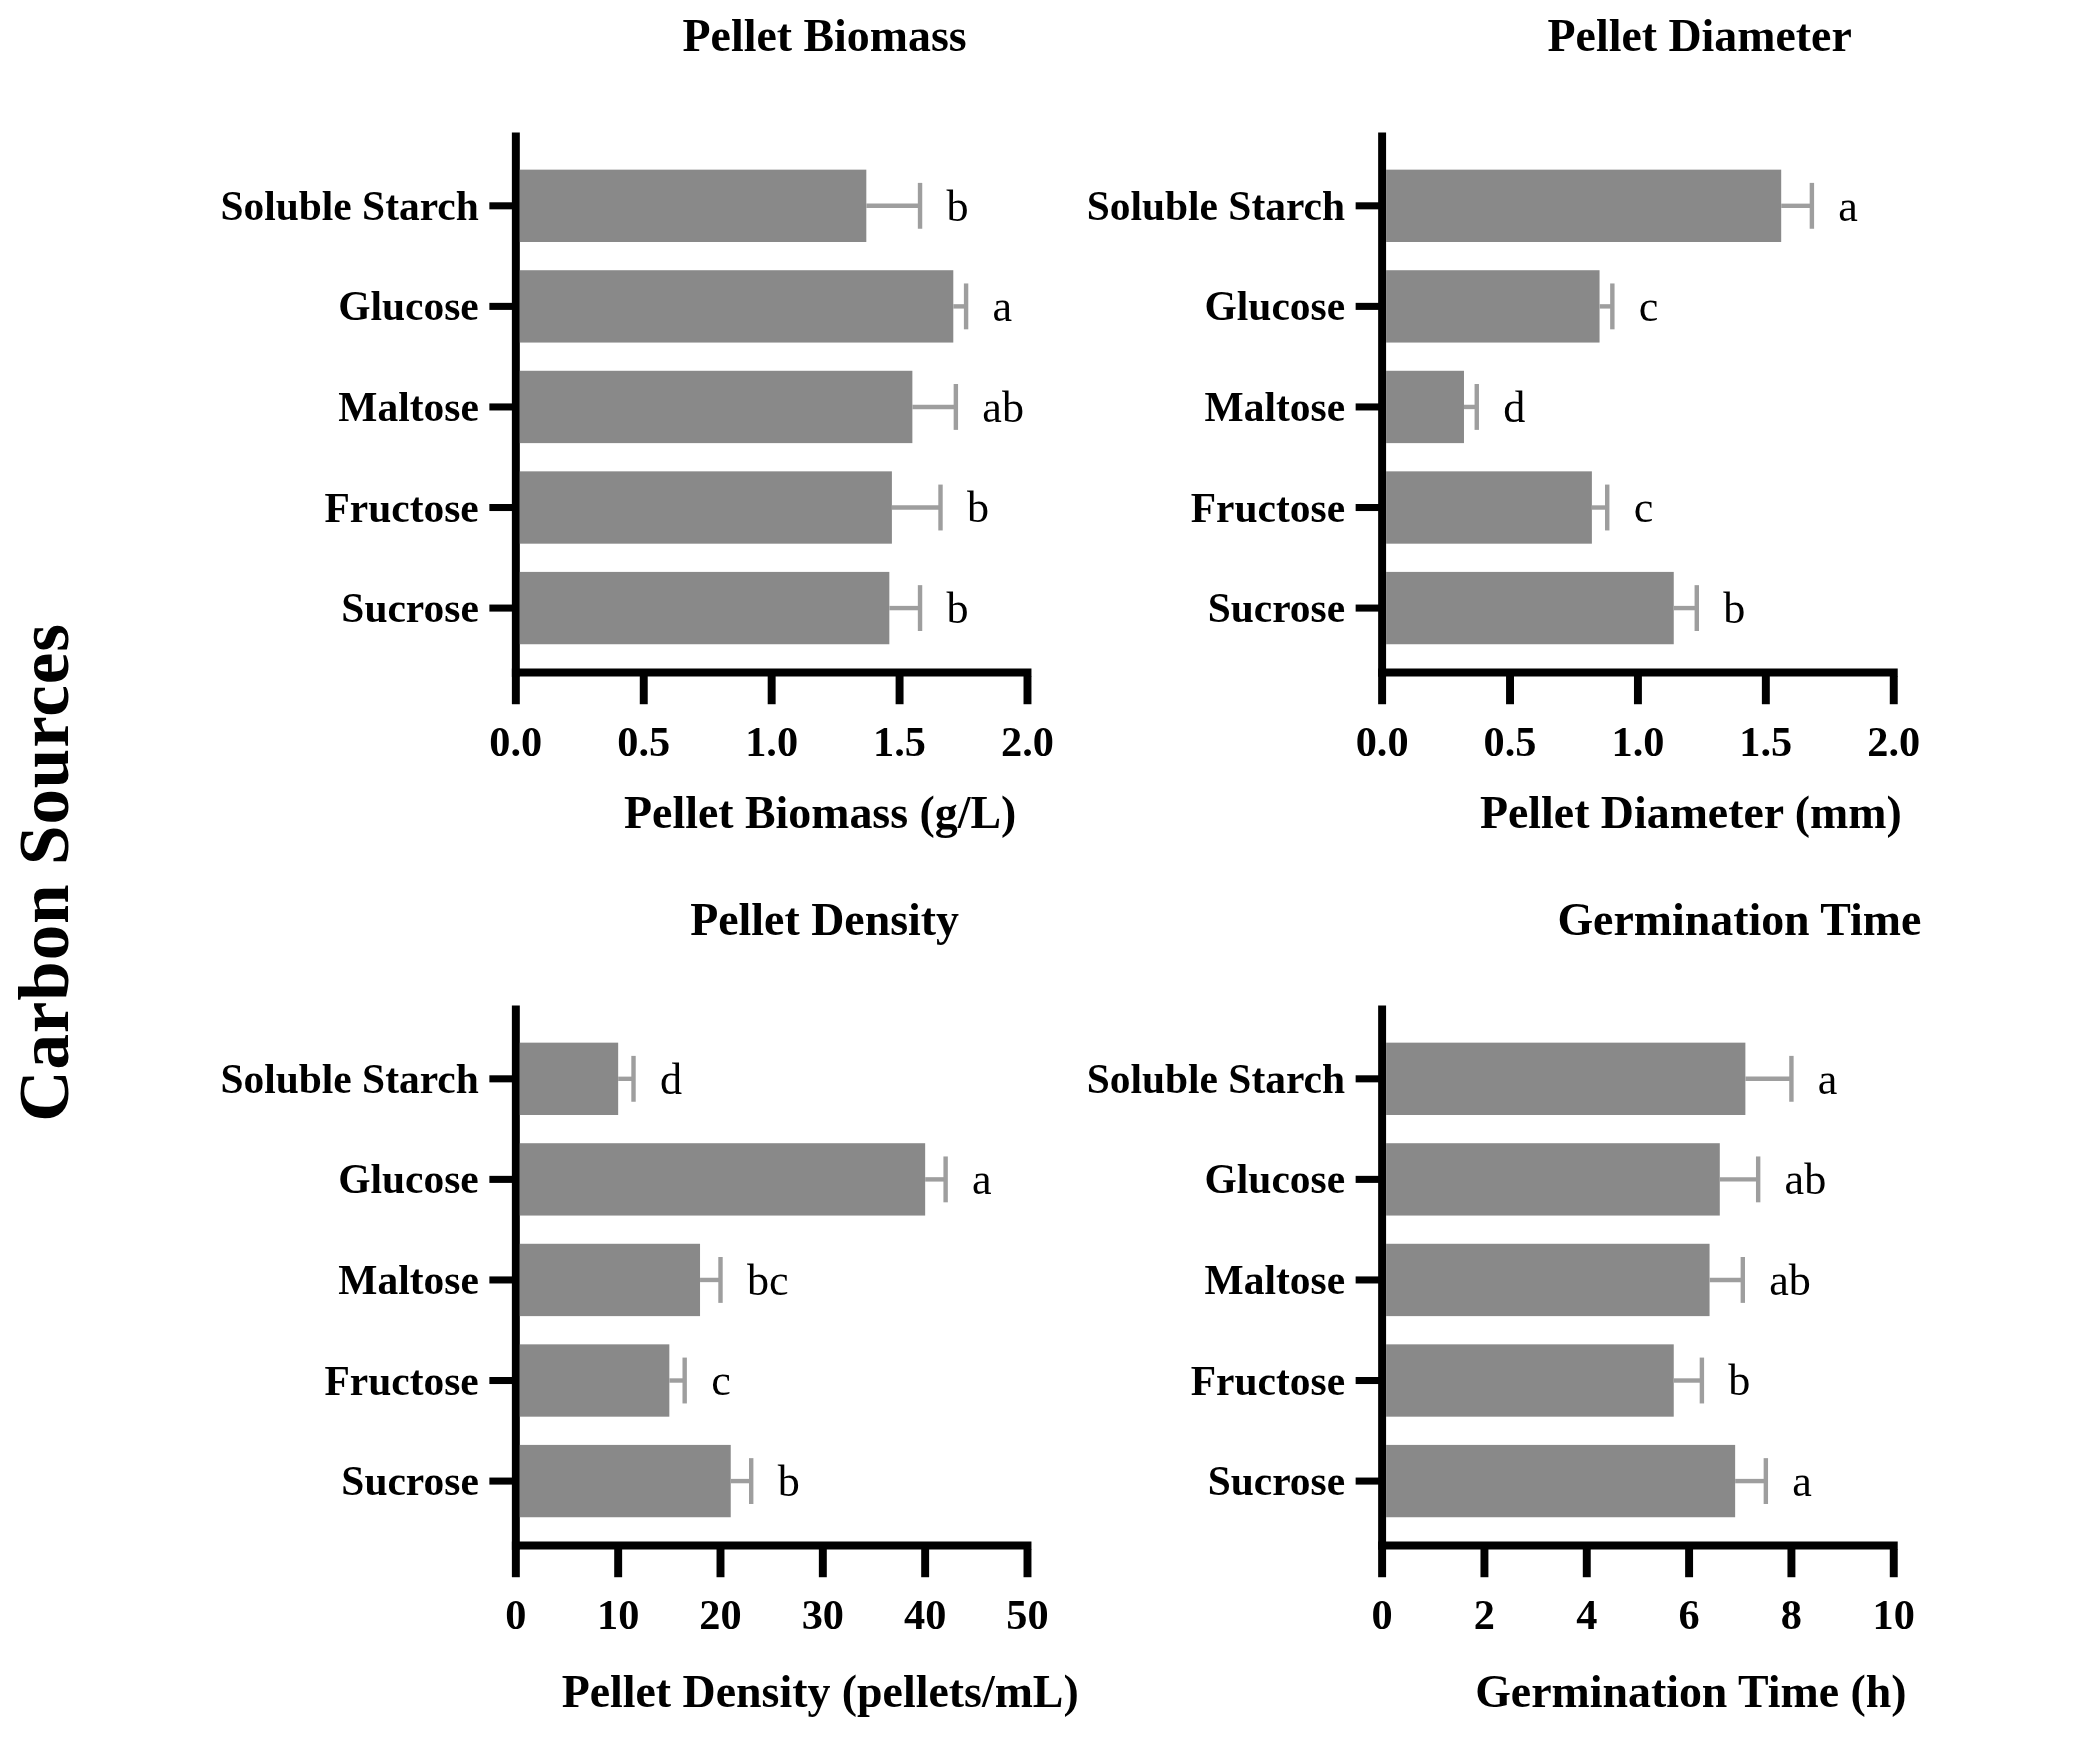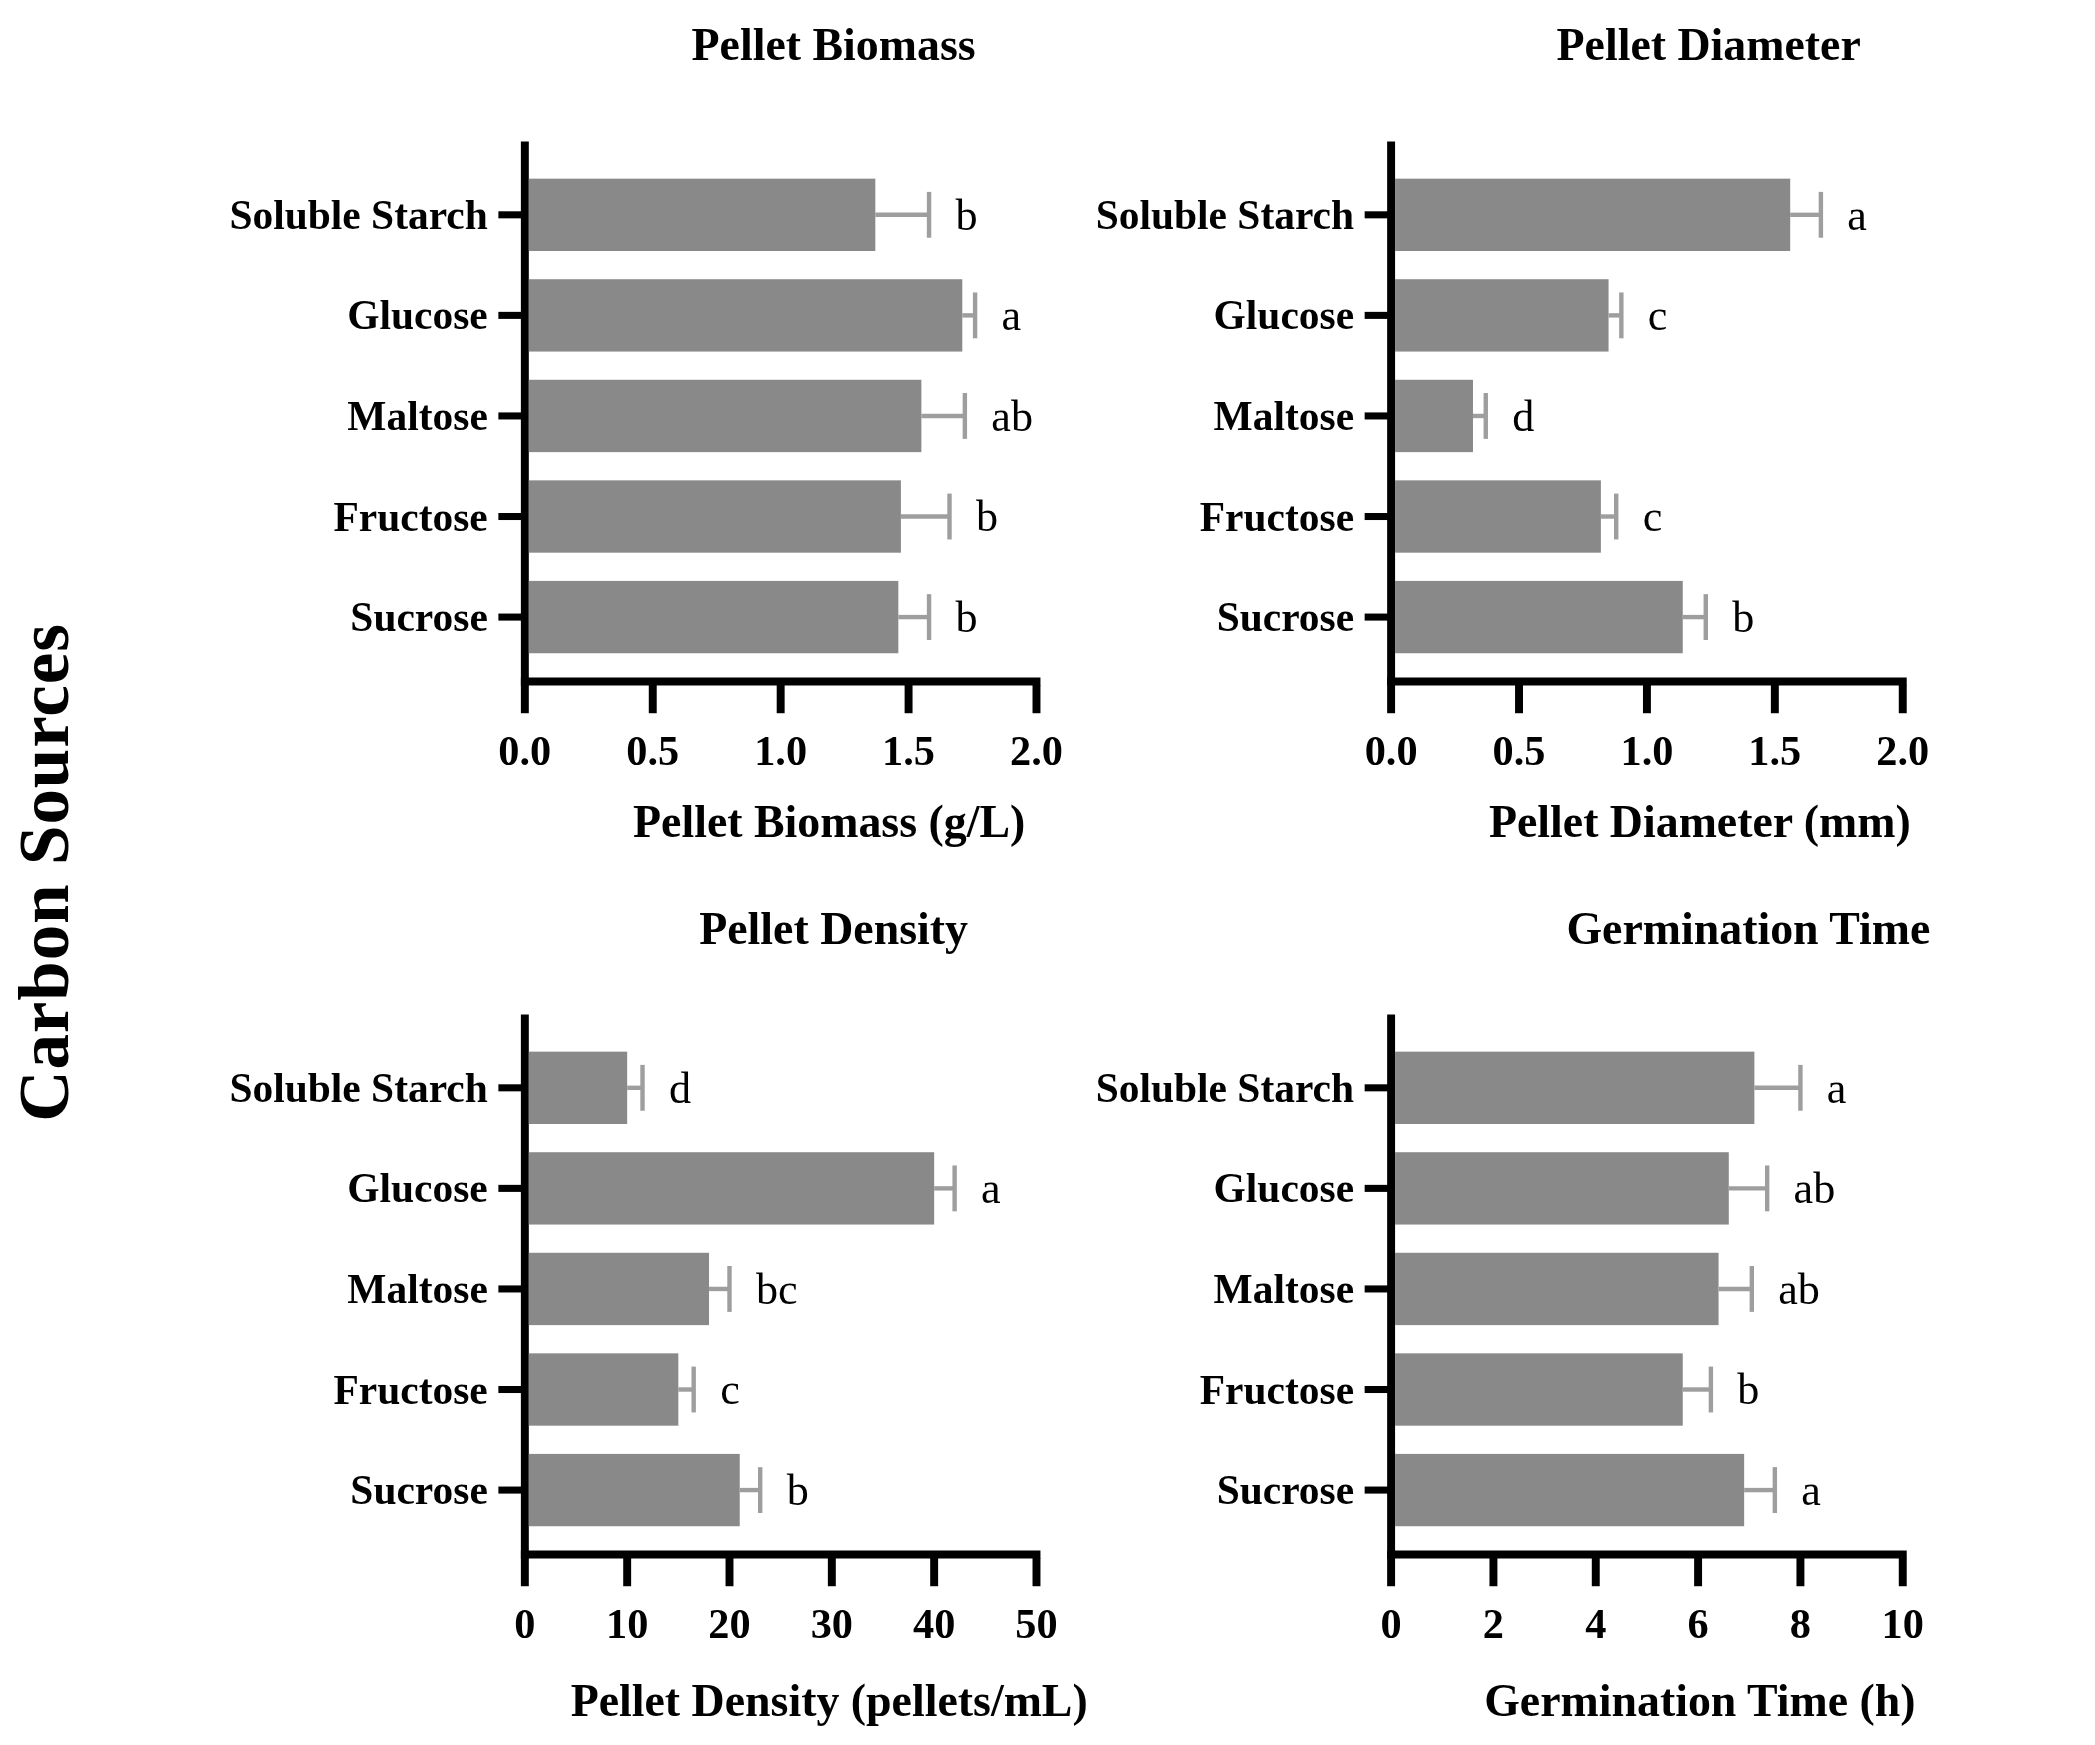--- a/index.html
+++ b/index.html
@@ -28,21 +28,21 @@
     font-weight: bold;
     letter-spacing: 0.9px;
   }
   .charts {
     position: absolute;
     left: 88px; top: 0;
     display: grid;
     grid-template-columns: 1003px 1003px;
     grid-template-rows: 873px 873px;
   }
-  figure.panel { margin: 9px; padding: 0; position: relative; }
+  figure.panel { margin: 0; padding: 0; position: relative; }
   svg.chart { display: block; overflow: visible; }
 
   text { fill: #000; }
   .title      { font: bold 52px "Liberation Serif", "DejaVu Serif", serif; }
   .xlabel     { font: bold 52px "Liberation Serif", "DejaVu Serif", serif; }
   .tick-label { font: bold 48px "Liberation Serif", "DejaVu Serif", serif; }
   .cat-label  { font: bold 47px "Liberation Serif", "DejaVu Serif", serif; }
   .sig        { font: normal 50px "Liberation Serif", "DejaVu Serif", serif; }
 </style>
 </head>

